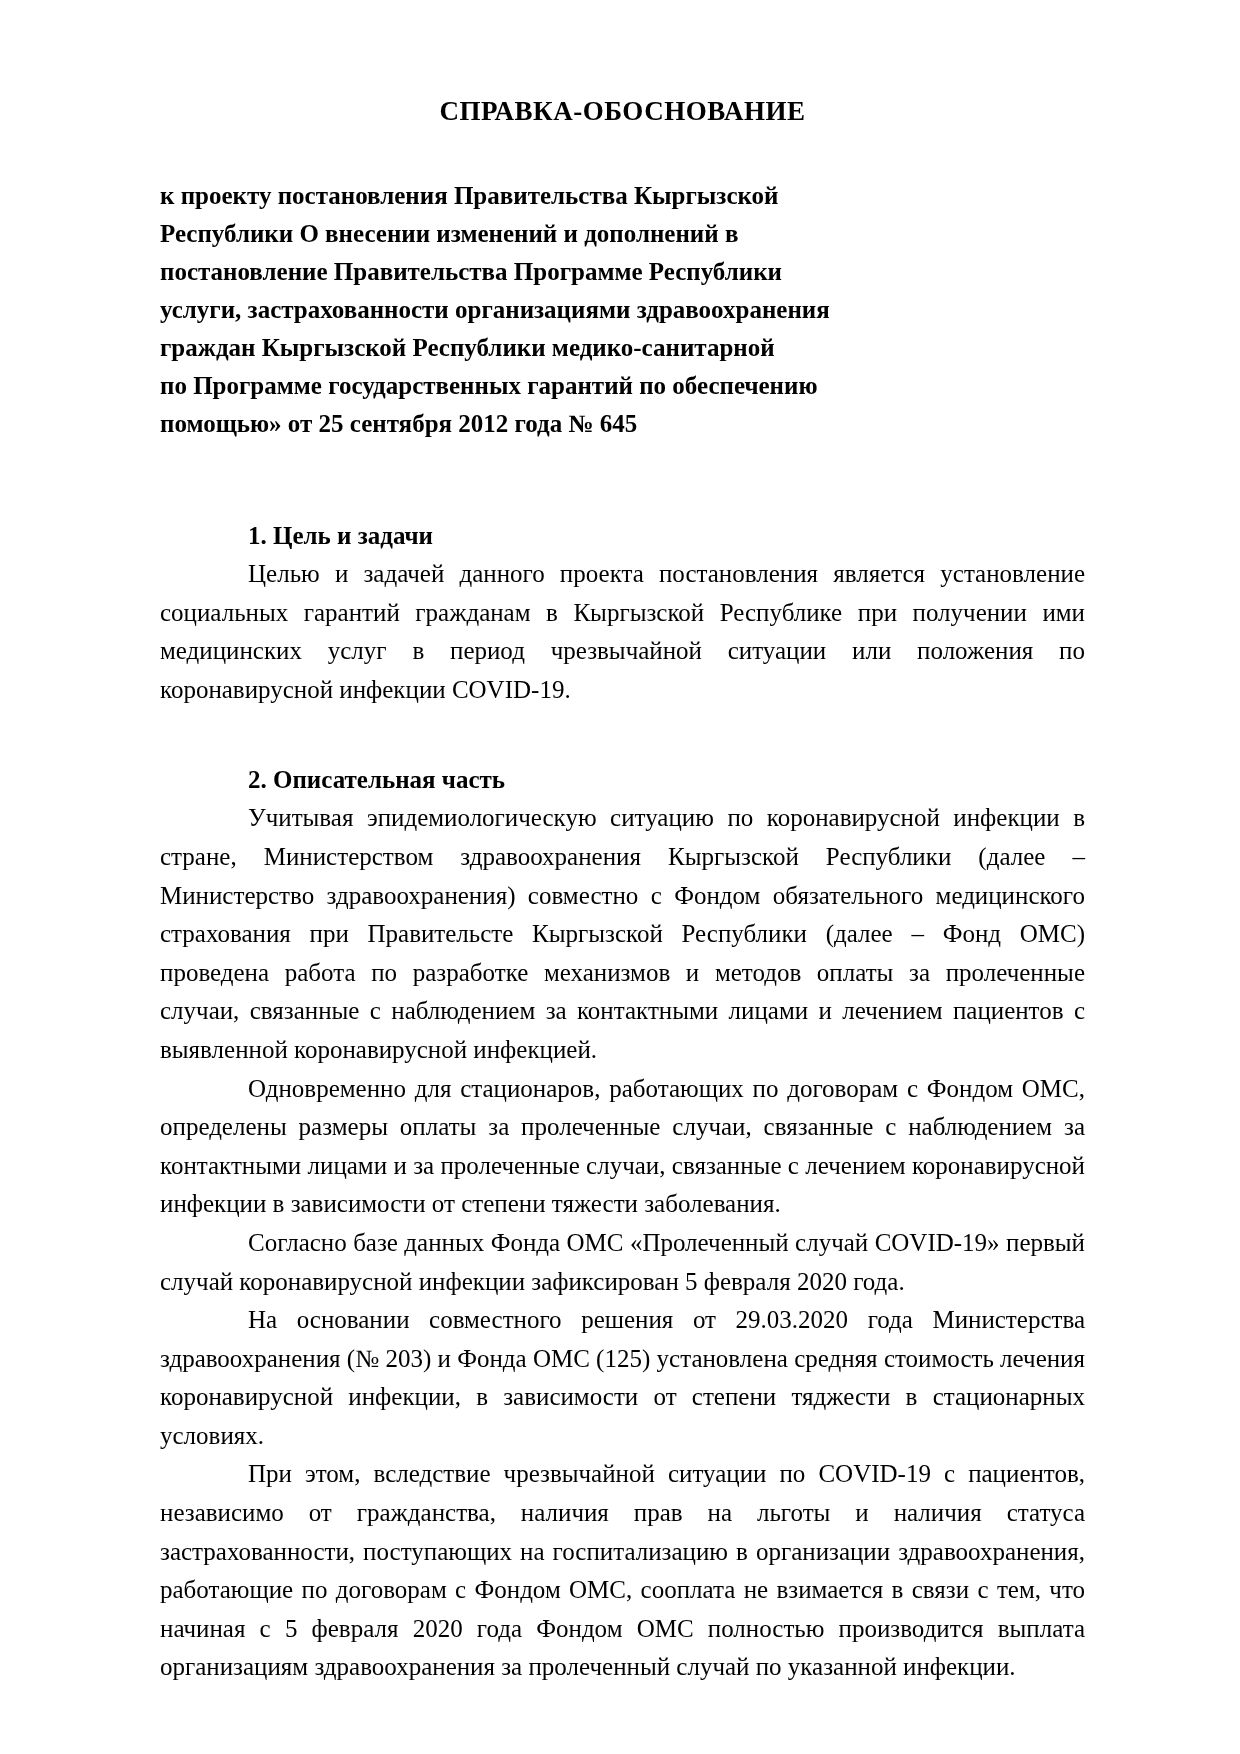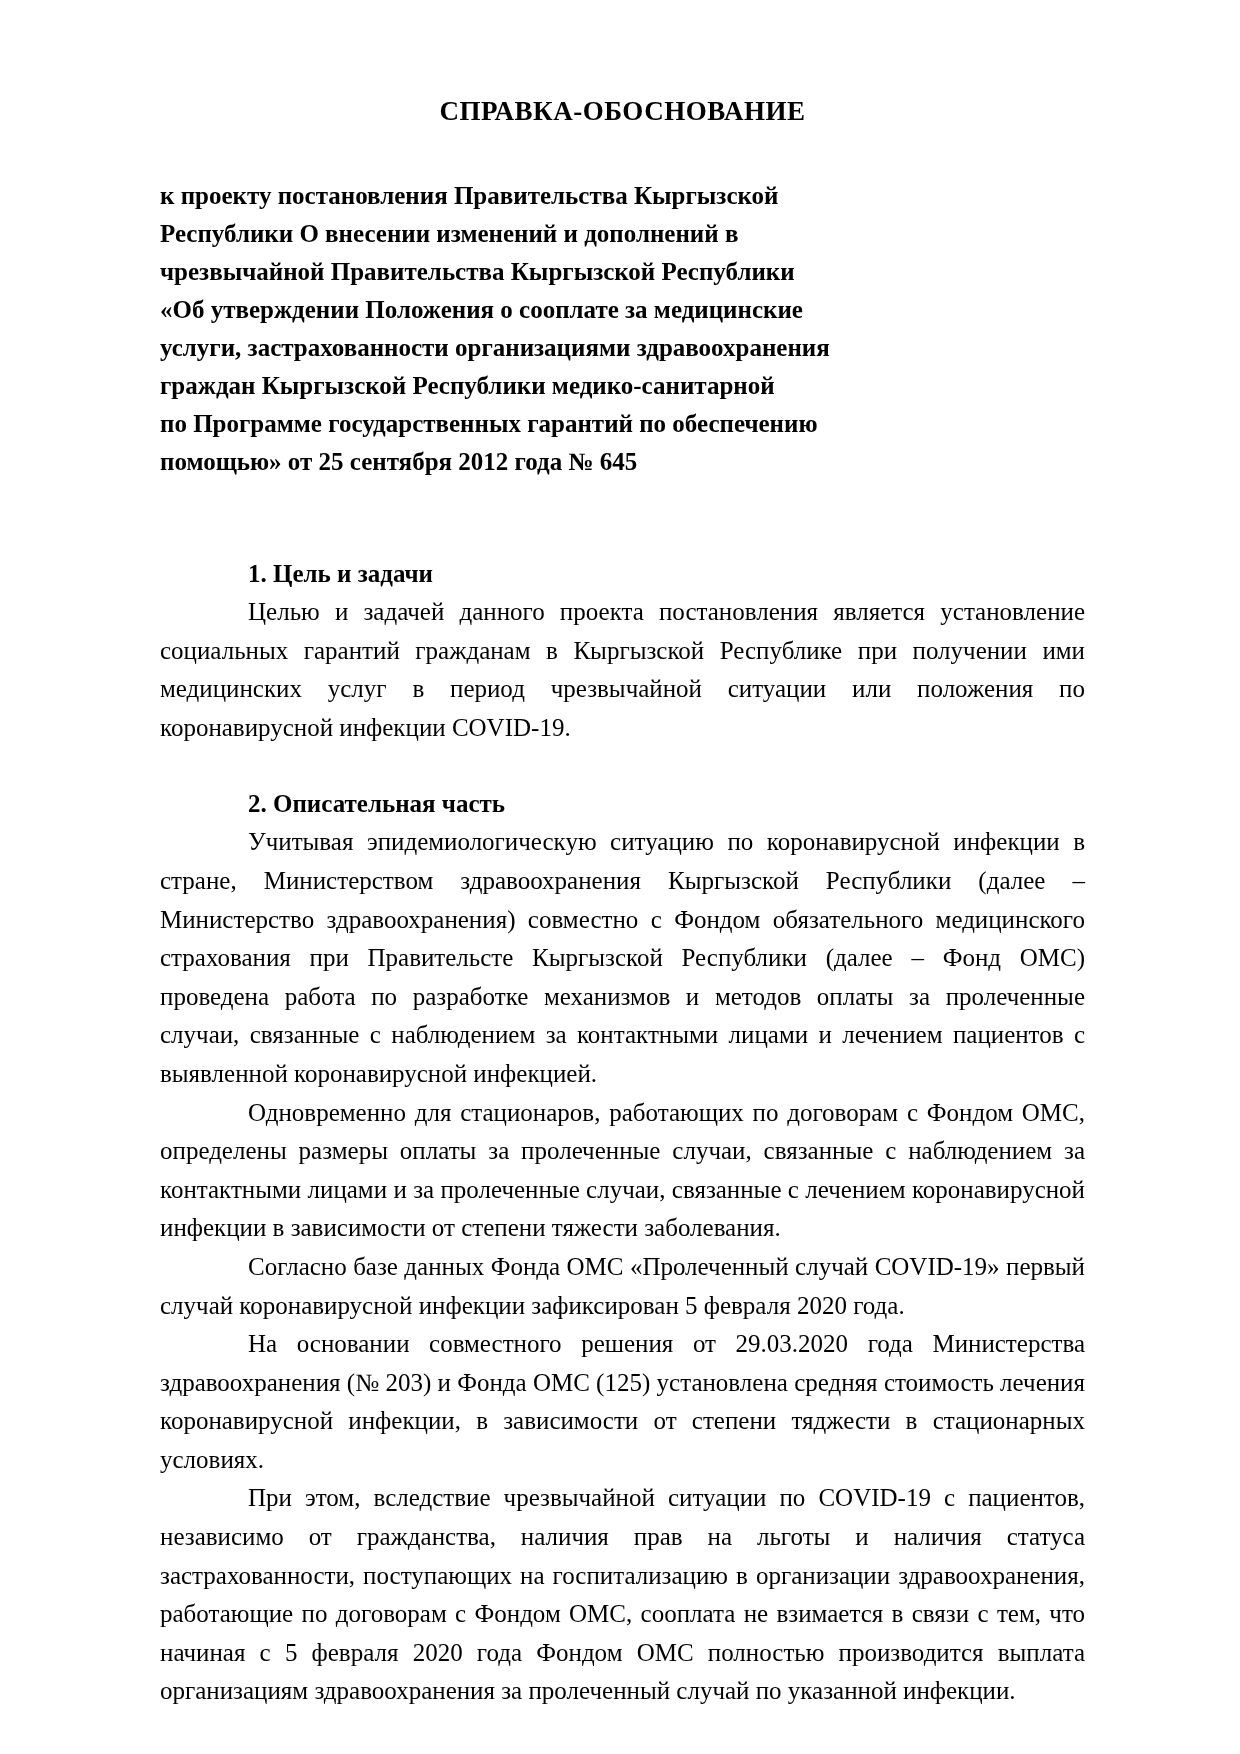--- a/index.html
+++ b/index.html
@@ -41,43 +41,42 @@
     margin: 0;
     font-size: 25px;
     font-weight: bold;
     text-indent: 88px;
     line-height: 38px;
   }
   .section-goals .section-heading {
     margin-top: 74px;
   }
   .section-descriptive .section-heading {
-    margin-top: 38px;
+    margin-top: 52px;
     font-family: Liberation Serif, serif;
   }
   .doc-paragraph {
     margin: 0;
     font-size: 25px;
     line-height: 38.6px;
     text-align: justify;
     text-indent: 88px;
   }
 </style>
 </head>
 <body>
 
 <div class="page">
 
   <h1 class="doc-title">СПРАВКА-ОБОСНОВАНИЕ</h1>
 
   <div class="doc-subtitle">
     <div class="subtitle-line">к проекту постановления Правительства Кыргызской</div>
     <div class="subtitle-line">Республики О внесении изменений и дополнений в</div>
-    <div class="subtitle-line">чрезвычайной Правительства Кыргызской Республики</div>
-    <div class="subtitle-line">«Об утверждении Положения о сооплате за медицинские</div>
+    <div class="subtitle-line">постановление Правительства Программе Республики</div>
     <div class="subtitle-line">услуги, застрахованности организациями здравоохранения</div>
     <div class="subtitle-line">граждан Кыргызской Республики медико-санитарной</div>
     <div class="subtitle-line">по Программе государственных гарантий по обеспечению</div>
     <div class="subtitle-line">помощью» от 25 сентября 2012 года № 645</div>
   </div>
 
   <section class="section-goals">
     <h2 class="section-heading">1. Цель и задачи</h2>
     <p class="doc-paragraph">Целью и задачей данного проекта постановления является установление социальных гарантий гражданам в Кыргызской Республике при получении ими медицинских услуг в период чрезвычайной ситуации или положения по коронавирусной инфекции COVID-19.</p>
   </section>

